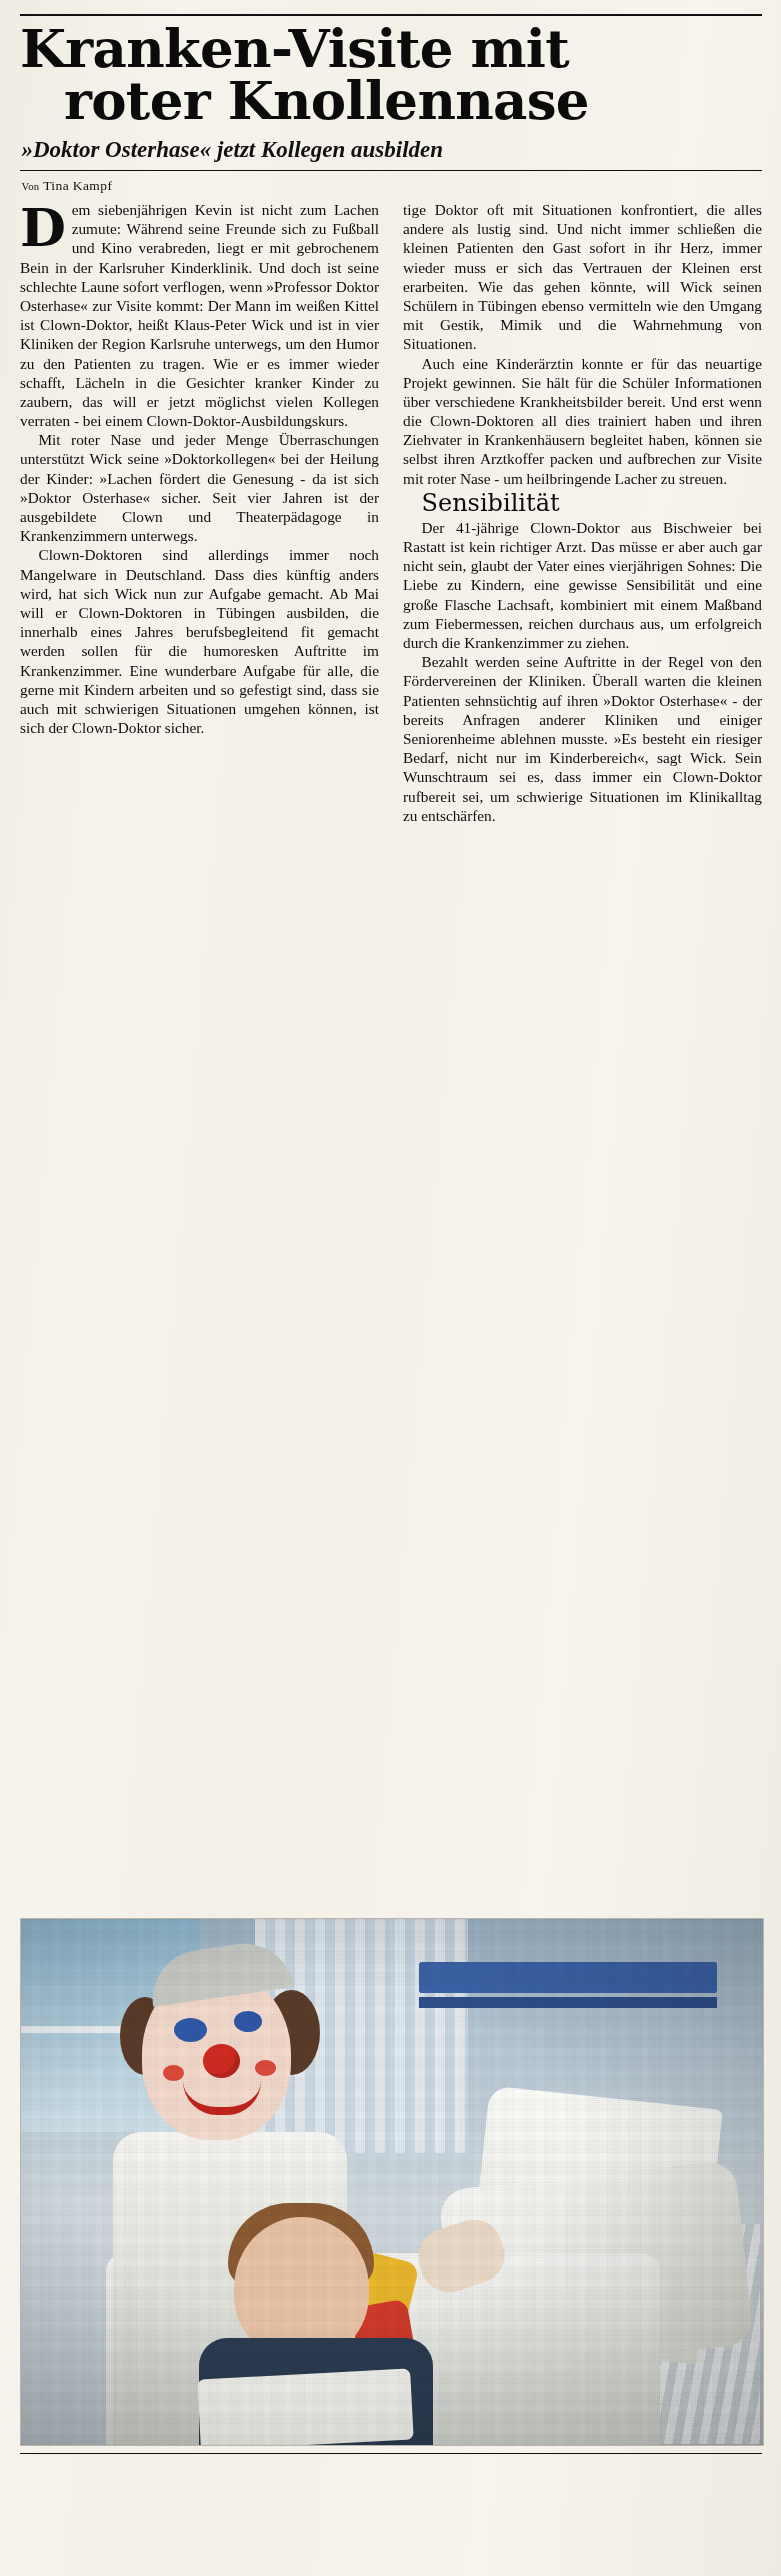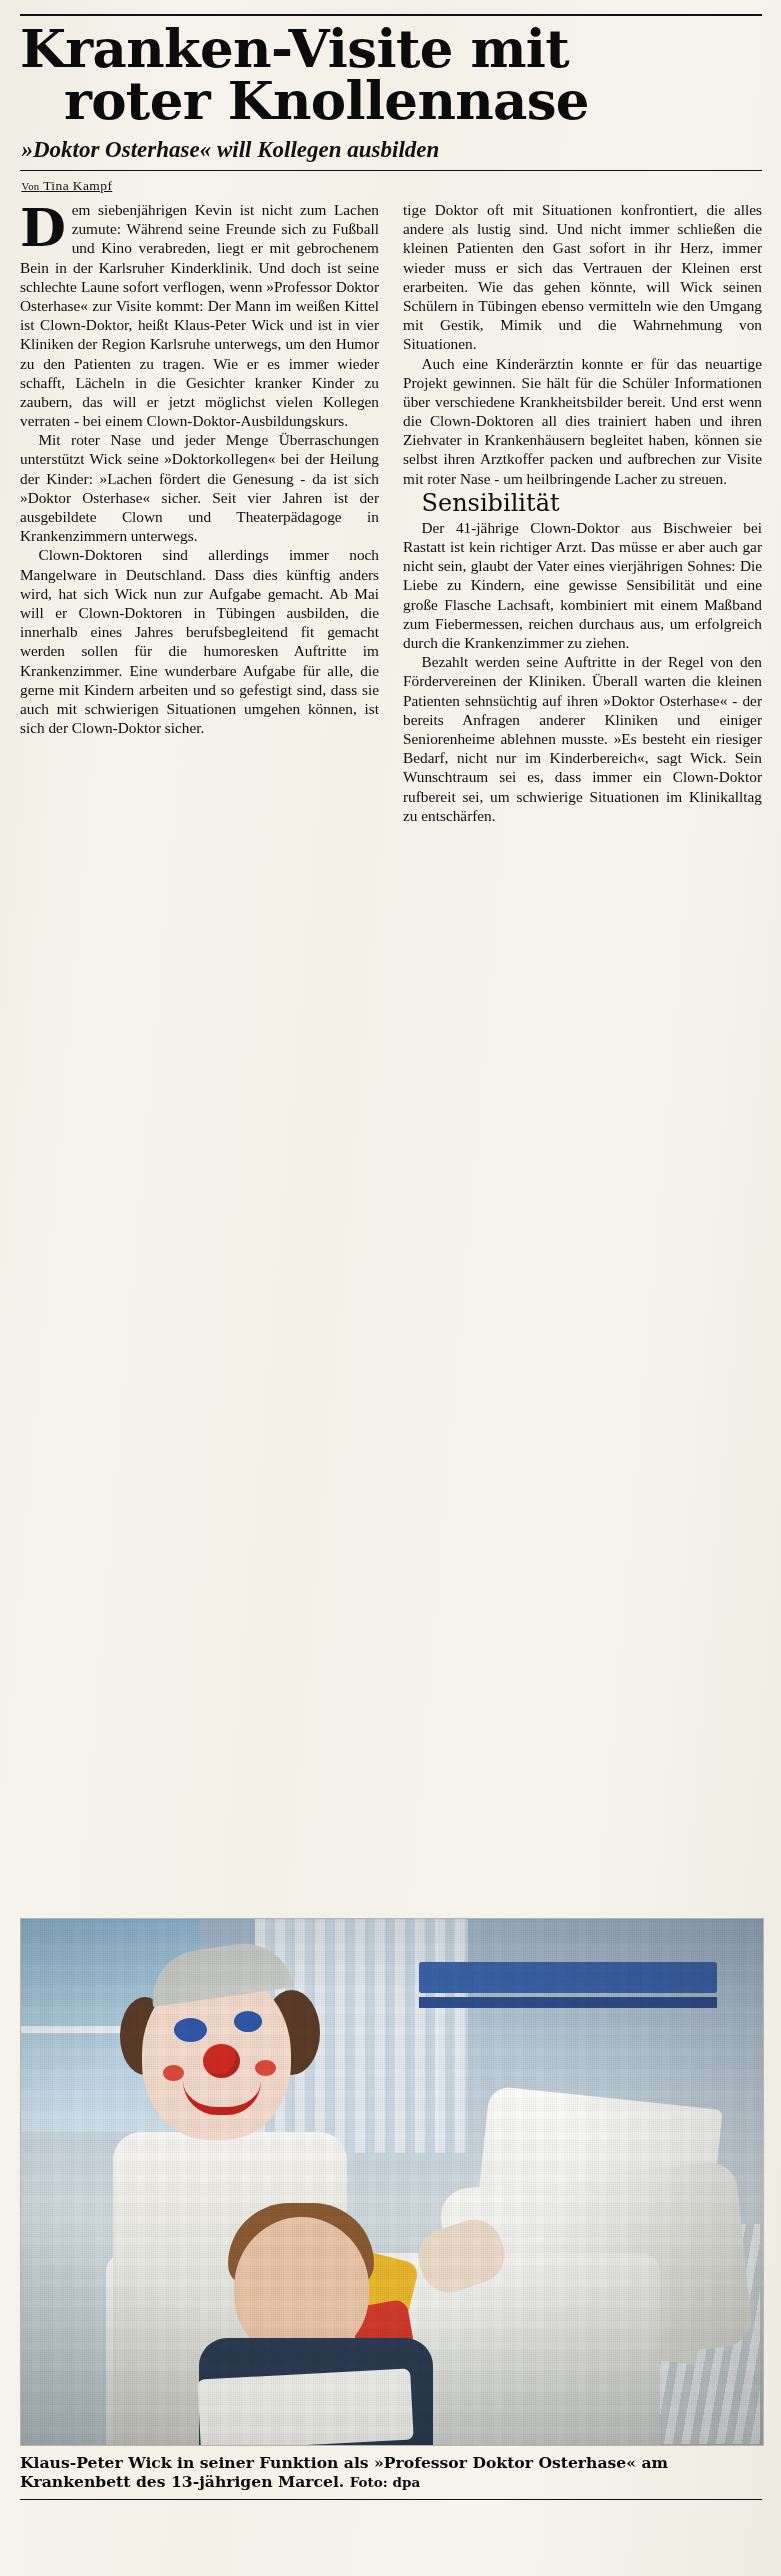--- a/index.html
+++ b/index.html
@@ -64,21 +64,20 @@
     border-top: 1.4px solid #111;
     width: 100%;
     margin: 4.3px 0 7px 0;
   }
   .byline {
     font-family: "Liberation Serif", serif;
     font-size: 13.5px;
     letter-spacing: 0.4px;
     margin: 0 0 5.7px 1.4px;
     color: #111;
-    text-decoration: underline;
   }
   .byline .sc { font-size: 10.7px; }
 
   
   .cols {
     position: relative;
     width: 100%;
     display: flex;
     gap: 24px;
   }
@@ -286,21 +285,21 @@
 
   <div class="article">
 
     <div class="rule-top"></div>
 
     <h1 class="headline">
       <span>Kranken-Visite mit</span>
       <span class="l2">roter Knollennase</span>
     </h1>
 
-    <div class="subhead">»Doktor Osterhase« will Kollegen ausbilden</div>
+    <div class="subhead">»Doktor Osterhase« jetzt Kollegen ausbilden</div>
 
     <div class="rule-under-sub"></div>
 
     <div class="byline">
       <span class="sc">Von</span>
       <span>Tina Kampf</span>
     </div>
 
     <div class="cols">
 
@@ -348,21 +347,17 @@
       <div class="ph toy-red"></div>
       <div class="ph glove"></div>
       <div class="ph child-hair"></div>
       <div class="ph child-head"></div>
       <div class="ph child-body"></div>
       <div class="ph paper-white"></div>
       <div class="ph shadow-overlay"></div>
       <div class="ph grain"></div>
     </div>
 
-    <div class="caption">
-      <span>Klaus-Peter Wick in seiner Funktion als »Professor Doktor Osterhase« am Krankenbett des 13-jährigen Marcel.</span>
-      <span class="credit">Foto: dpa</span>
-    </div>
 
     <div class="rule-bottom"></div>
   </div>
 </div>
 
 
 </body></html>

